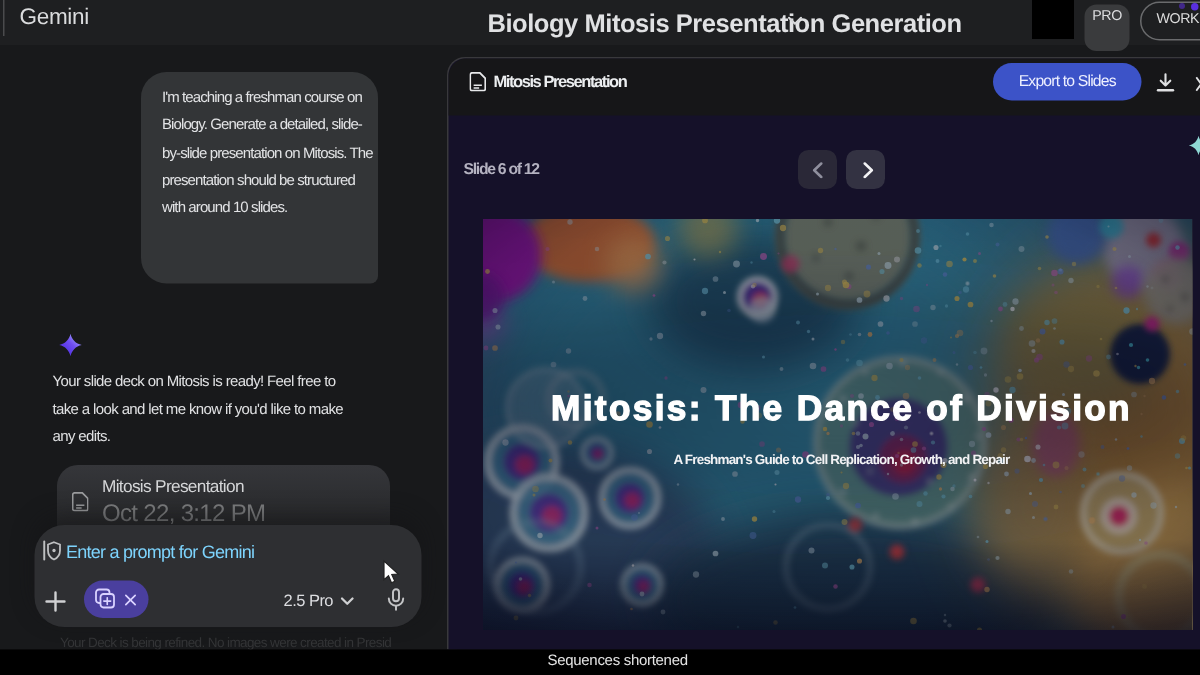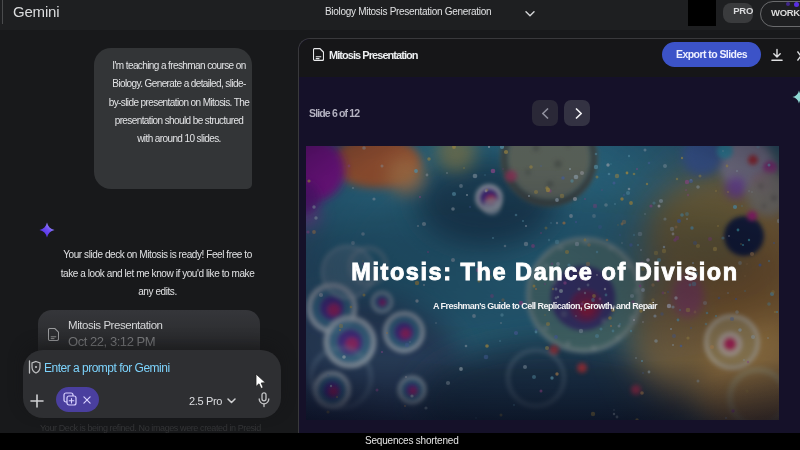--- a/index.html
+++ b/index.html
@@ -1,33 +1,33 @@
 <!DOCTYPE html>
 <html><head><meta charset="utf-8">
 <style>
 * { margin:0; padding:0; box-sizing:border-box; }
 html,body { width:800px; height:450px; overflow:hidden; background:#131314; }
 body { font-family:"Liberation Sans", sans-serif; position:relative; }
-.abs { position:absolute;text-align:center; }
+.abs { position:absolute; }
 </style></head>
 <body>
 
 <div class="abs" style="left:0;top:0;width:800px;height:433px;background:#18191b"></div>
 
 <div class="abs" style="left:0;top:0;width:800px;height:30px;background:#1e1f21"></div>
 <div class="abs" style="left:2px;top:0;width:1px;height:24px;background:#4a4b4d"></div>
 <div class="abs" style="left:13px;top:3px;font-size:15px;letter-spacing:-0.2px;color:#dadbdd">Gemini</div>
-<div class="abs" style="left:325px;top:6px;font-size:10px;letter-spacing:-0.3px;color:#e0e1e3;font-weight:400">Biology Mitosis Presentation Generation</div>
+<div class="abs" style="left:325px;top:6px;font-size:17px;letter-spacing:-0.3px;color:#e0e1e3;font-weight:700">Biology Mitosis Presentation Generation</div>
 <svg width="10" height="6" viewBox="0 0 10 6" style="position:absolute;left:525px;top:11px">
 <path d="M1 0.8 L5 4.8 L9 0.8" fill="none" stroke="#d5d6d8" stroke-width="1.4" stroke-linecap="round" stroke-linejoin="round"></path>
 </svg>
 <div class="abs" style="left:688px;top:0;width:28px;height:26px;background:#000"></div>
-<div class="abs" style="left:723px;top:3px;width:30px;height:20px;background:#3a3b3d;border-radius:8px;text-align:right;font-size:9.5px;letter-spacing:-0.3px;line-height:16px;color:#dbdcde;font-weight:700">PRO</div>
+<div class="abs" style="left:723px;top:3px;width:30px;height:31px;background:#3a3b3d;border-radius:8px;text-align:center;font-size:9.5px;letter-spacing:-0.3px;line-height:16px;color:#dbdcde;font-weight:400">PRO</div>
 <div class="abs" style="left:760px;top:1px;width:55px;height:26px;border:1px solid #6a6b6d;border-radius:14px"></div>
-<div class="abs" style="left:771px;top:7px;font-size:9.5px;letter-spacing:-0.3px;color:#dcdcdc;font-weight:700">WORK</div>
+<div class="abs" style="left:771px;top:7px;font-size:9.5px;letter-spacing:-0.3px;color:#dcdcdc;font-weight:400">WORK</div>
 <div class="abs" style="left:786px;top:2px;width:4px;height:4px;border-radius:2px;background:#41288a"></div>
 <div class="abs" style="left:794px;top:2px;width:5px;height:5px;border-radius:3px;background:#5a2fe0"></div>
 
 <div class="abs" style="left:94px;top:48px;width:158px;height:141px;background:#333537;border-radius:17px 17px 5px 17px;"></div>
 <div class="abs" style="left:108px;top:57px;width:142px;font-size:10px;letter-spacing:-0.6px;line-height:18.25px;color:#e2e3e5">I'm teaching a freshman course on Biology. Generate a detailed, slide-by-slide presentation on Mitosis. The presentation should be structured with around 10 slides.</div>
 
 <svg width="16" height="16" viewBox="0 0 16 16" style="position:absolute;left:39px;top:222px">
 <defs>
       <linearGradient id="sg" x1="0%" y1="100%" x2="100%" y2="0%">
 <stop offset="0%" stop-color="#3e21d8"></stop>
@@ -38,21 +38,21 @@
 <path d="M8 0.5 C8.9 4.5 11.5 7.1 15.5 8 C11.5 8.9 8.9 11.5 8 15.5 C7.1 11.5 4.5 8.9 0.5 8 C4.5 7.1 7.1 4.5 8 0.5 Z" fill="url(#sg)"></path>
 </svg>
 <div class="abs" style="left:35px;top:246px;width:245px;font-size:10px;letter-spacing:-0.42px;line-height:18.5px;color:#e0e1e3">Your slide deck on Mitosis is ready! Feel free to<br>take a look and let me know if you'd like to make<br>any edits.</div>
 
 <div class="abs" style="left:38px;top:310px;width:222px;height:41px;border-radius:14px 14px 0 0;background:linear-gradient(#35363a,#27282a)"></div>
 <svg width="11" height="13" viewBox="0 0 12 14" style="position:absolute;left:48px;top:328px">
 <path d="M2 0.5 h5.5 L11.5 4.5 V12 a1.5 1.5 0 0 1 -1.5 1.5 H2 A1.5 1.5 0 0 1 0.5 12 V2 A1.5 1.5 0 0 1 2 0.5 Z" fill="none" stroke="#9a9b9d" stroke-width="1.2"></path>
 <path d="M3 9.5 h6 M3 11.5 h4" stroke="#9a9b9d" stroke-width="1"></path>
 </svg>
 <div class="abs" style="left:68px;top:319px;font-size:11.5px;letter-spacing:-0.45px;color:#d5d6d8;font-weight:500">Mitosis Presentation</div>
-<div class="abs" style="left:68px;top:334px;font-size:13px;letter-spacing:-0.45px;color:#7e7f81">Oct 22, 3:12 PM</div>
+<div class="abs" style="left:68px;top:334px;font-size:16px;letter-spacing:-0.45px;color:#7e7f81">Oct 22, 3:12 PM</div>
 
 <div class="abs" style="left:23px;top:350px;width:258px;height:68px;background:#2e2f32;border-radius:20px;box-shadow:0 -6px 14px rgba(20,20,22,0.55)"></div>
 <svg width="13" height="14" viewBox="0 0 13 14" style="position:absolute;left:28px;top:360px">
 <path d="M1.5 1 V13" stroke="#bfc0c2" stroke-width="1.3" stroke-linecap="round"></path>
 <path d="M8 1.5 L12 3 V7 C12 10 10.3 12 8 13 C5.7 12 4 10 4 7 V3 Z" fill="none" stroke="#bfc0c2" stroke-width="1.2"></path>
 <circle cx="8" cy="7" r="1.1" fill="#bfc0c2"></circle>
 </svg>
 <div class="abs" style="left:44px;top:361px;font-size:12px;letter-spacing:-0.5px;color:#7dd3fc">Enter a prompt for Gemini</div>
 <svg width="14" height="14" viewBox="0 0 14 14" style="position:absolute;left:30px;top:394px">
 <path d="M7 1 V13 M1 7 H13" stroke="#cfd0d2" stroke-width="1.6" stroke-linecap="round"></path>
@@ -81,42 +81,42 @@
 
 <div class="abs" style="left:40px;top:423px;font-size:9px;letter-spacing:-0.4px;color:#333436">Your Deck is being refined. No images were created in Presid</div>
 
 <div class="abs" style="left:298px;top:38px;width:502px;height:395px;background:#151129;border-radius:12px 0 0 0;border-top:1px solid #39393c;border-left:1px solid #39393c"></div>
 <div class="abs" style="left:299px;top:39px;width:501px;height:38px;background:#161618;border-radius:12px 0 0 0"></div>
 <svg width="11" height="13" viewBox="0 0 12 14" style="position:absolute;left:313px;top:48px">
 <path d="M2 0.5 h5.5 L11.5 4.5 V12 a1.5 1.5 0 0 1 -1.5 1.5 H2 A1.5 1.5 0 0 1 0.5 12 V2 A1.5 1.5 0 0 1 2 0.5 Z" fill="none" stroke="#e8e9eb" stroke-width="1.3"></path>
 <path d="M3 9.5 h6 M3 11.5 h4" stroke="#e8e9eb" stroke-width="1.1"></path>
 </svg>
 <div class="abs" style="left:329px;top:49px;font-size:11px;letter-spacing:-0.95px;color:#eceef0;font-weight:700">Mitosis Presentation</div>
-<div class="abs" style="left:662px;top:42px;width:99px;height:25px;background:#3c53c8;border-radius:13px;text-align:center;line-height:25px;font-size:10.5px;letter-spacing:-0.55px;color:#eef0ff;font-weight:700">Export to Slides</div>
+<div class="abs" style="left:662px;top:42px;width:99px;height:25px;background:#3c53c8;border-radius:13px;text-align:center;line-height:25px;font-size:10.5px;letter-spacing:-0.55px;color:#eef0ff;font-weight:400">Export to Slides</div>
 <svg width="14" height="14" viewBox="0 0 14 14" style="position:absolute;left:770px;top:48px">
 <path d="M7 1.5 V8.5 M3.8 5.8 L7 9 L10.2 5.8" fill="none" stroke="#dfe0e2" stroke-width="1.4" stroke-linecap="round" stroke-linejoin="round"></path>
 <path d="M2 12.2 H12" stroke="#dfe0e2" stroke-width="1.6" stroke-linecap="round"></path>
 </svg>
 <svg width="8" height="10" viewBox="0 0 8 10" style="position:absolute;left:797px;top:51px">
 <path d="M0.5 0.5 L7 9.5 M7 0.5 L0.5 9.5" stroke="#dfe0e2" stroke-width="1.3"></path>
 </svg>
 <div class="abs" style="left:309px;top:107px;font-size:10.5px;letter-spacing:-0.85px;color:#b4b2c0;font-weight:600">Slide 6 of 12</div>
 <div style="position:absolute;left:532px;top:100px;width:26px;height:26px;background:#2a2837;border-radius:7px"></div>
 <svg width="8" height="11" viewBox="0 0 8 11" style="position:absolute;left:541px;top:108px">
 <path d="M6.5 1 L1.8 5.5 L6.5 10" fill="none" stroke="#8f8f9d" stroke-width="1.7" stroke-linecap="round" stroke-linejoin="round"></path>
 </svg>
 <div style="position:absolute;left:564px;top:100px;width:26px;height:26px;background:#333242;border-radius:7px"></div>
 <svg width="8" height="11" viewBox="0 0 8 11" style="position:absolute;left:575px;top:108px">
 <path d="M1.5 1 L6.2 5.5 L1.5 10" fill="none" stroke="#f2f2f4" stroke-width="1.7" stroke-linecap="round" stroke-linejoin="round"></path>
 </svg>
 <svg width="14" height="16" viewBox="0 0 14 16" style="position:absolute;left:791px;top:90px">
 <path d="M8 0.5 C8.8 4 11 6.2 14.5 7 C11 7.8 8.8 10 8 13.5 C7.2 10 5 7.8 1.5 7 C5 6.2 7.2 4 8 0.5 Z" fill="#8fd8d4"></path>
 </svg>
 
-<div class="abs" style="left:306px;top:146px;width:473px;height:274px;overflow:hidden">
+<div class="abs" style="left:322px;top:146px;width:473px;height:274px;overflow:hidden">
     <svg width="473" height="274" viewBox="0 0 473 274" style="display:block">
 <defs>
 <filter id="b30" x="-60%" y="-60%" width="220%" height="220%">
           <feGaussianBlur stdDeviation="30"></feGaussianBlur>
         </filter>
 <filter id="b14" x="-60%" y="-60%" width="220%" height="220%">
           <feGaussianBlur stdDeviation="14"></feGaussianBlur>
         </filter>
 <filter id="b8" x="-60%" y="-60%" width="220%" height="220%">
           <feGaussianBlur stdDeviation="8"></feGaussianBlur>

